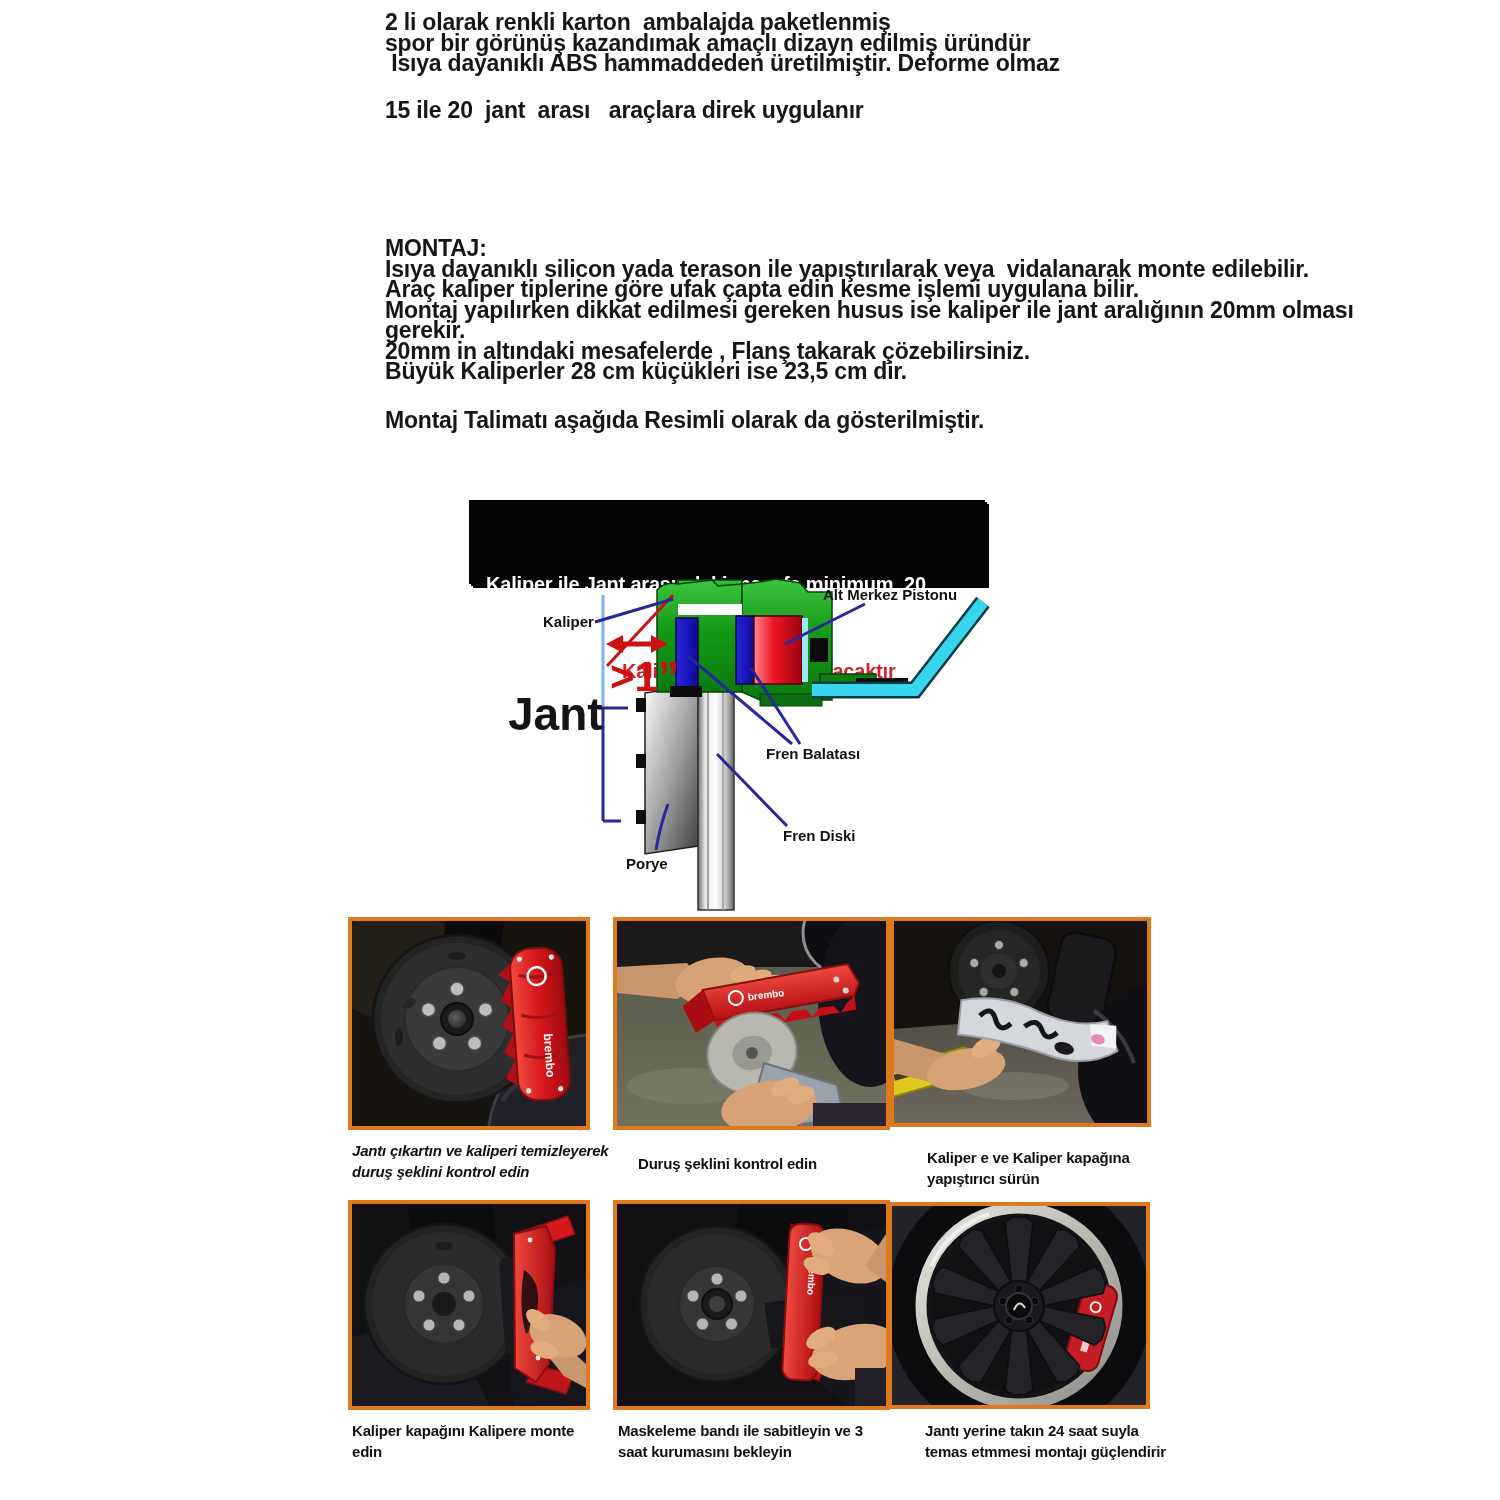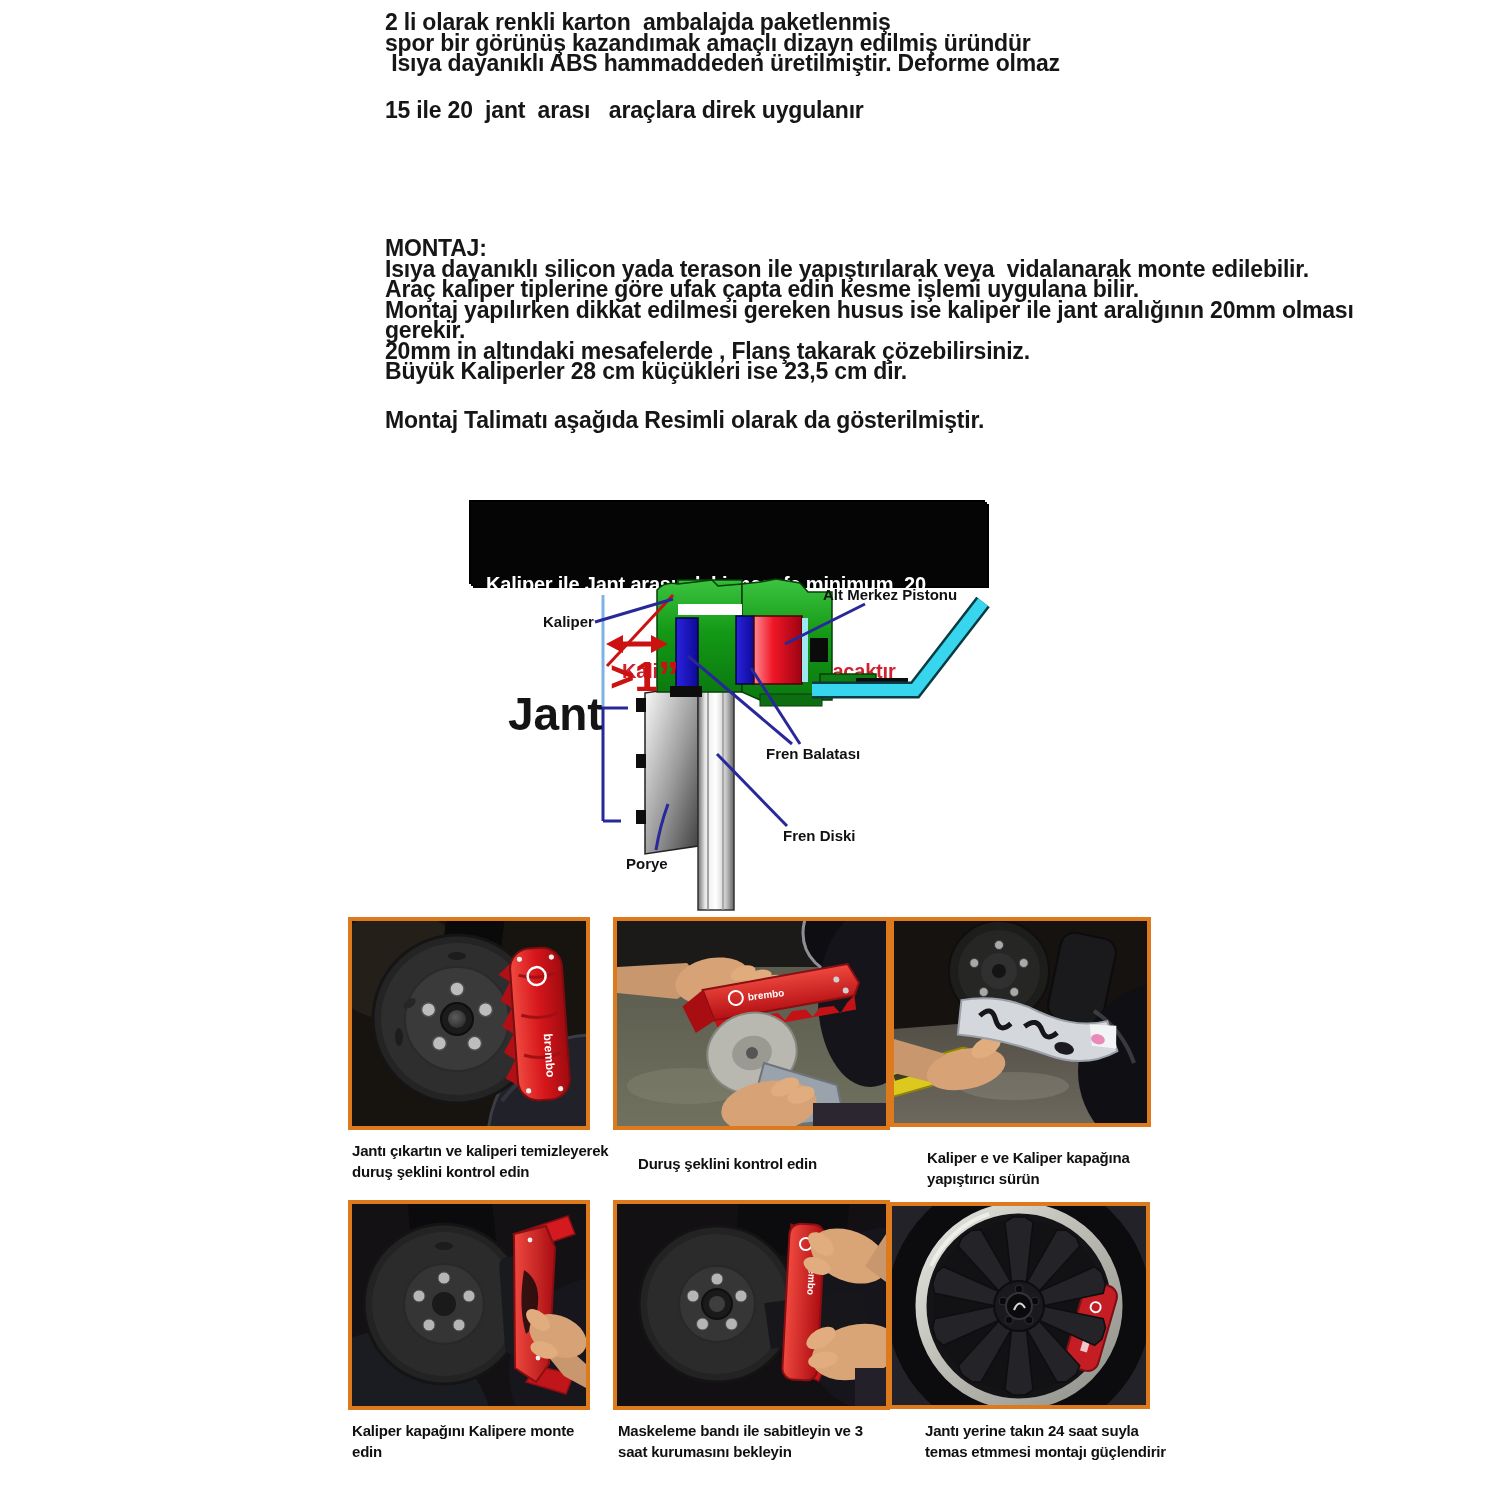--- a/index.html
+++ b/index.html
@@ -430,18 +430,18 @@
           <circle cx="10" cy="14" r="4"></circle>
       <circle cx="-10" cy="14" r="4"></circle>
           <circle cx="-16" cy="-5" r="4"></circle>
     </g>
     <circle r="13" fill="#0b0b0e" stroke="#33333a" stroke-width="2"></circle>
     <path d="M-5,4 Q0,-8 6,2" stroke="#d8d8d8" stroke-width="2" fill="none"></path>
   </g>
 </svg>
 </div>
 
-<div class="abs cap" style="left:352px;top:1140px;width:258px;">Jantı çıkartın ve kaliperi temizleyerek duruş şeklini kontrol edin</div>
+<div class="abs cap" style="left:352px;top:1140px;width:258px;font-style:italic;">Jantı çıkartın ve kaliperi temizleyerek duruş şeklini kontrol edin</div>
 <div class="abs cap center" style="left:589px;top:1153px;width:277px;">Duruş şeklini kontrol edin</div>
 <div class="abs cap" style="left:927px;top:1147px;width:210px;">Kaliper e ve Kaliper kapağına yapıştırıcı sürün</div>
 <div class="abs cap" style="left:352px;top:1420px;width:250px;">Kaliper kapağını Kalipere monte edin</div>
 <div class="abs cap" style="left:618px;top:1420px;width:256px;">Maskeleme bandı ile sabitleyin ve 3 saat kurumasını bekleyin</div>
 <div class="abs cap" style="left:925px;top:1420px;width:246px;">Jantı yerine takın 24 saat suyla temas etmmesi montajı güçlendirir</div>
 
 </body></html>

